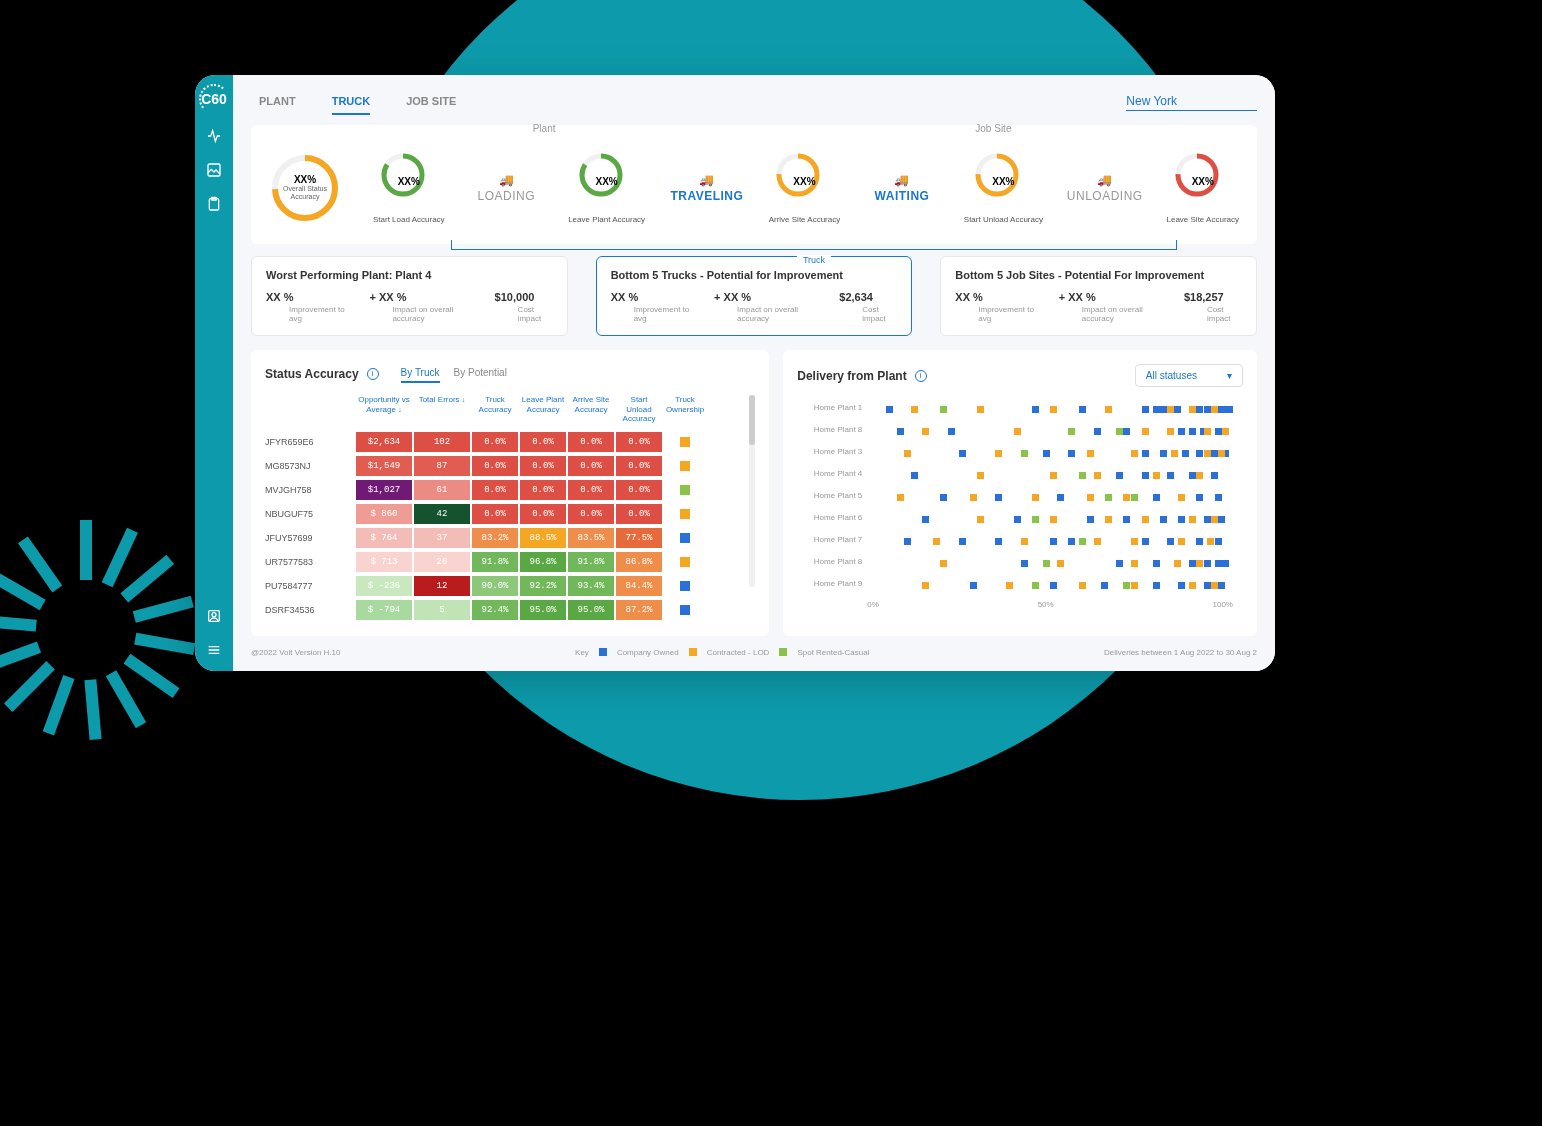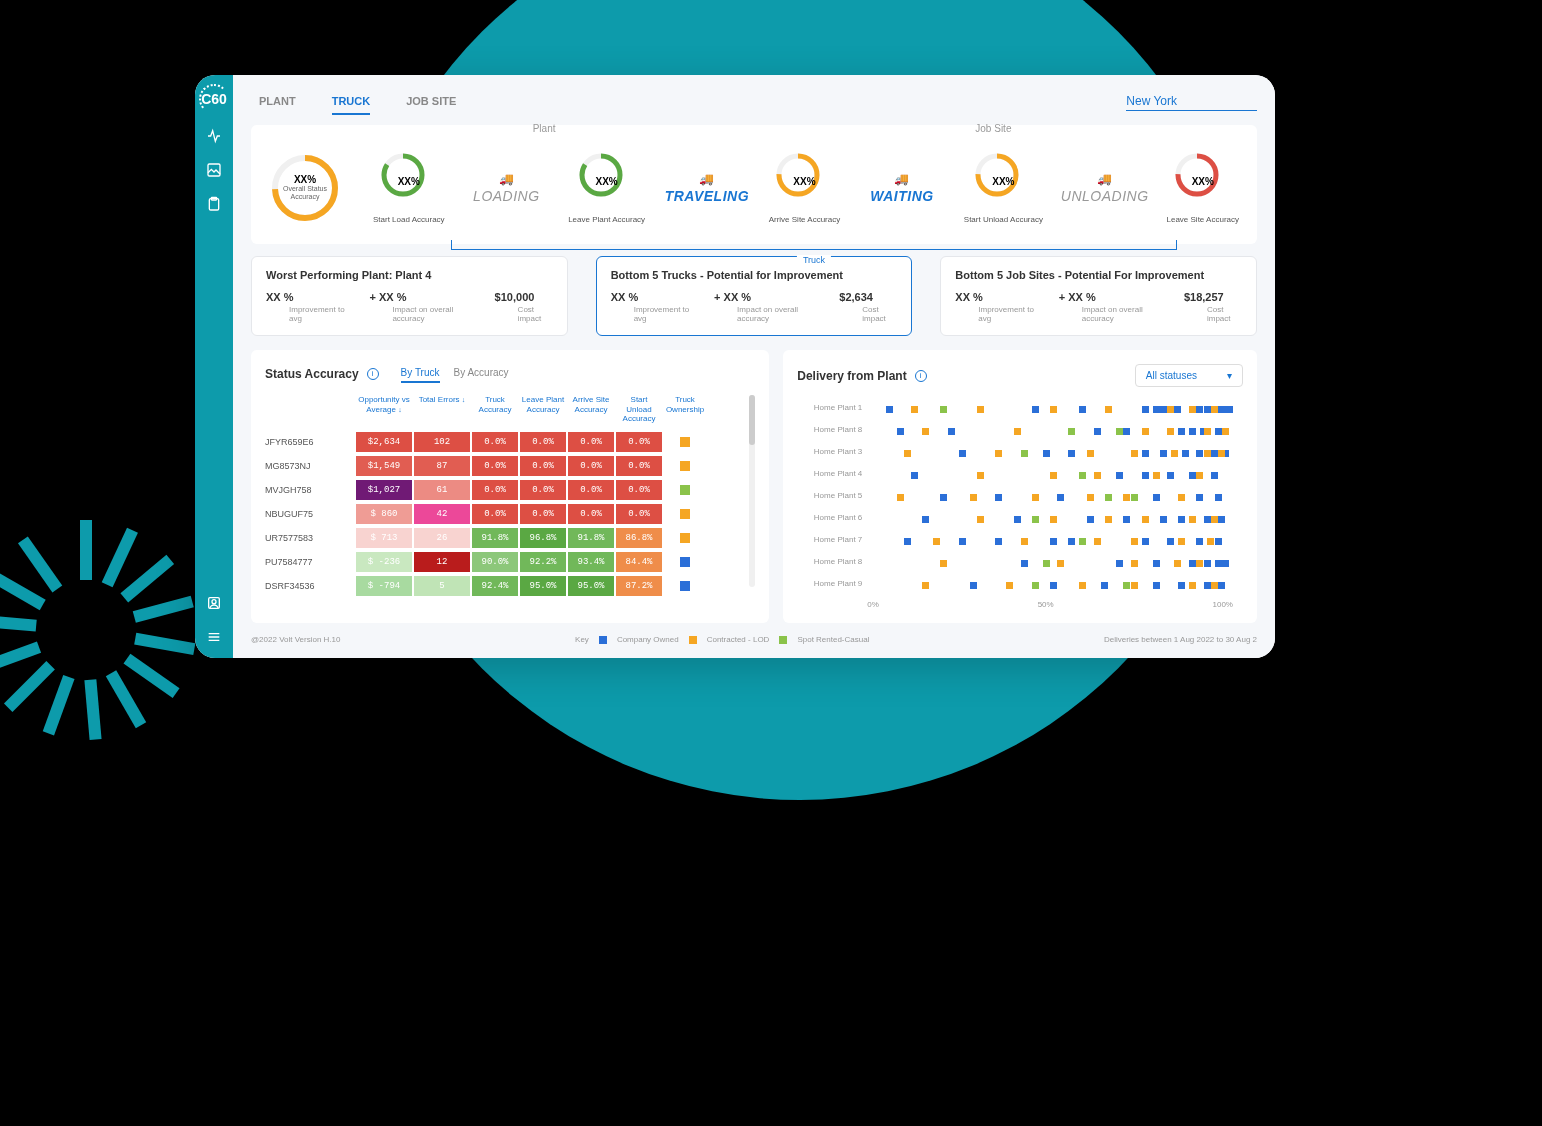--- a/index.html
+++ b/index.html
@@ -25,21 +25,21 @@
 .flow-main { display: flex; align-items: center; gap: 6px; padding-top: 12px; }
 .gauge { width: 60px; height: 60px; position: relative; display: flex; flex-direction: column; align-items: center; justify-content: center; }
 .gauge-lg { width: 72px; height: 72px; }
 .gauge svg { position: absolute; top: 0; left: 0; }
 .gauge-text { font-size: 10px; font-weight: bold; z-index: 1; }
 .gauge-sub { font-size: 7px; color: #666; text-align: center; line-height: 1.1; z-index: 1; }
 .gauge-label { font-size: 8px; color: #555; margin-top: 4px; text-align: center; }
 .flow-step { display: flex; flex-direction: column; align-items: center; }
 .flow-connector { flex: 1; display: flex; flex-direction: column; align-items: center; gap: 2px; }
 .flow-connector .icon { font-size: 12px; color: #1976d2; }
-.flow-connector .label { font-size: 14px; color: #999; letter-spacing: 0.5px; font-style: italic; }
+.flow-connector .label { font-size: 12px; color: #999; letter-spacing: 0.5px; }
 .flow-connector .label.active { color: #1976d2; font-weight: 600; }
 .truck-bracket { position: absolute; bottom: -6px; left: 200px; right: 80px; border: 1px solid #1976d2; border-top: none; height: 10px; }
 .truck-label { position: absolute; bottom: -16px; left: 50%; transform: translateX(-50%); font-size: 9px; color: #1976d2; background: #fff; padding: 0 6px; }
 .kpi-row { display: flex; gap: 28px; margin-bottom: 14px; }
 .kpi-card { flex: 1; background: #fff; border-radius: 6px; padding: 12px 14px; border: 1px solid #e5e7eb; }
 .kpi-card.active { border-color: #1976d2; }
 .kpi-title { font-size: 11px; font-weight: 600; color: #333; margin-bottom: 10px; }
 .kpi-stats { display: flex; gap: 20px; }
 .kpi-stat { display: flex; flex-direction: column; gap: 2px; }
 .kpi-stat .val { font-size: 11px; font-weight: 600; color: #333; }
@@ -288,21 +288,21 @@
         </div>
       </div>
 
       <div class="content-row">
         <div class="panel" style="flex:1.1">
           <div class="panel-header">
             <span class="panel-title">Status Accuracy</span>
             <span class="info-icon">i</span>
             <div class="sub-tabs">
               <div class="sub-tab active">By Truck</div>
-              <div class="sub-tab">By Accuracy</div>
+              <div class="sub-tab">By Potential</div>
             </div>
           </div>
           <div style="display:flex">
             <div class="table">
               <div class="table-head">
                 <div class="col-name"></div>
                 <div class="col-opp"><span>Opportunity vs Average</span> <span class="sort-arrow">↓</span></div>
                 <div class="col-err"><span>Total Errors</span> <span class="sort-arrow">↓</span></div>
                 <div class="col-acc">Truck Accuracy</div>
                 <div class="col-acc">Leave Plant Accuracy</div>
@@ -343,27 +343,39 @@
     <div class="col-acc cell" style="background:#dd4f44">0.0%</div>
     <div class="col-acc cell" style="background:#dd4f44">0.0%</div>
     <div class="col-acc cell" style="background:#dd4f44">0.0%</div>
     <div class="col-own">
                       <span class="own-sq" style="background:#8bc34a"></span>
                     </div>
                   </div>
                   <div class="table-row">
     <div class="col-name">NBUGUF75</div>
     <div class="col-opp cell" style="background:#ef9c95">$ 860</div>
-    <div class="col-err cell" style="background:#ec4899">42</div>
+    <div class="col-err cell" style="background:#14532d">42</div>
     <div class="col-acc cell" style="background:#dd4f44">0.0%</div>
     <div class="col-acc cell" style="background:#dd4f44">0.0%</div>
     <div class="col-acc cell" style="background:#dd4f44">0.0%</div>
     <div class="col-acc cell" style="background:#dd4f44">0.0%</div>
     <div class="col-own">
                       <span class="own-sq" style="background:#f5a623"></span>
+                    </div>
+                  </div>
+                  <div class="table-row">
+    <div class="col-name">JFUY57699</div>
+    <div class="col-opp cell" style="background:#f4bcb7">$ 764</div>
+    <div class="col-err cell" style="background:#f4bcb7">37</div>
+    <div class="col-acc cell" style="background:#ef8d4a">83.2%</div>
+    <div class="col-acc cell" style="background:#f5a623">88.5%</div>
+    <div class="col-acc cell" style="background:#ef8d4a">83.5%</div>
+    <div class="col-acc cell" style="background:#e76b3a">77.5%</div>
+    <div class="col-own">
+                      <span class="own-sq" style="background:#2b6fd8"></span>
                     </div>
                   </div>
                   <div class="table-row">
     <div class="col-name">UR7577583</div>
     <div class="col-opp cell" style="background:#f8d3d0">$ 713</div>
     <div class="col-err cell" style="background:#f8d3d0">26</div>
     <div class="col-acc cell" style="background:#71b85a">91.8%</div>
     <div class="col-acc cell" style="background:#5aa843">96.8%</div>
     <div class="col-acc cell" style="background:#71b85a">91.8%</div>
     <div class="col-acc cell" style="background:#ef8d4a">86.8%</div>

